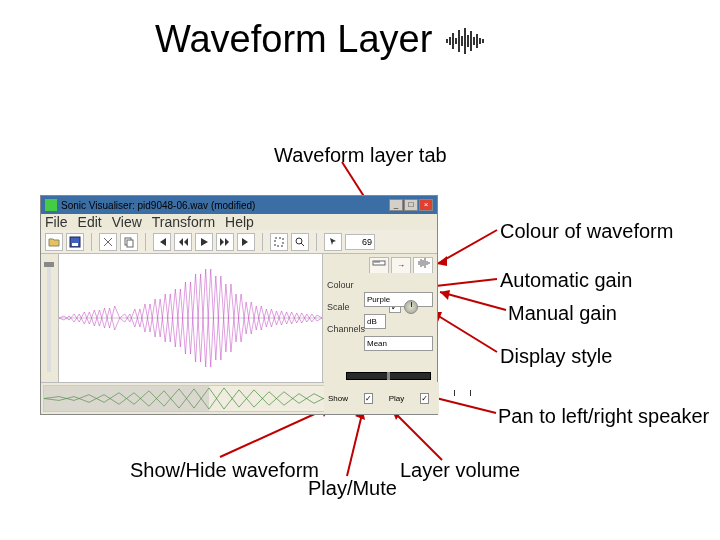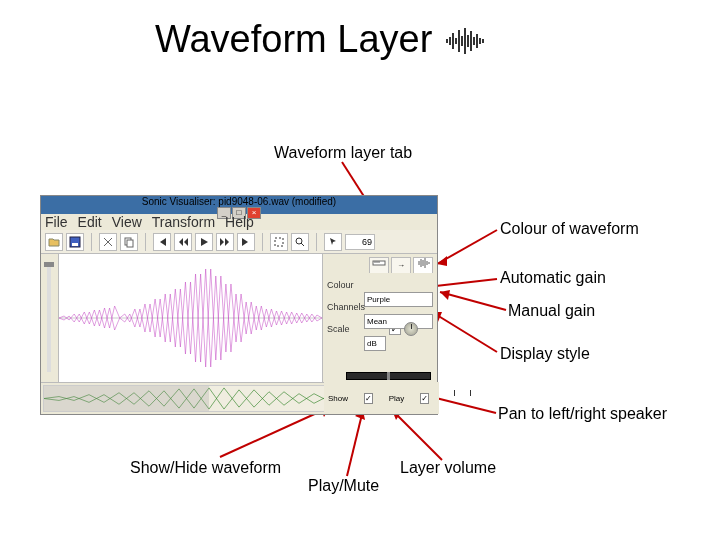--- a/index.html
+++ b/index.html
@@ -1,21 +1,21 @@
 <!DOCTYPE html>
 <html><head>
 <meta charset="utf-8">
 <style>
   * { box-sizing: border-box; margin: 0; padding: 0; }
   body { width: 720px; height: 540px; background: #fff; font-family: Arial, sans-serif; position: relative; overflow: hidden; }
   .title { position: absolute; top: 18px; left: 155px; font-size: 38px; font-weight: 400; text-align: center; }
   .title-icon { position: absolute; top: 28px; left: 446px; width: 40px; height: 26px; }
   .tab-label { position: absolute; top: 144px; left: 274px; font-size: 16px; }
   .app-window { position: absolute; top: 195px; left: 40px; width: 398px; height: 220px; border: 1px solid #888; background: #ece9d8; }
-  .titlebar { height: 18px; background: linear-gradient(#3b6ea5,#3b6ea5); display: flex; align-items: center; padding: 0 4px; flex-direction: column; }
+  .titlebar { height: 18px; background: linear-gradient(#3b6ea5,#3b6ea5); display: flex; align-items: center; padding: 0 4px; }
   .tb-icon { width: 12px; height: 12px; background: #44cc44; margin-right: 4px; }
   .tb-text { flex: 1; font-size: 10px; color: #000; filter: blur(0.3px); }
   .tb-btns { display: flex; gap: 1px; }
   .tb-btn { width: 14px; height: 12px; background: #d4d0c8; border: 1px solid #888; font-size: 8px; text-align: center; line-height: 10px; cursor: pointer; }
   .tb-close { background: #e04030; color: #fff; }
   .menubar { height: 16px; display: flex; padding: 0 4px; font-size: 14px; align-items: center; gap: 10px; color: #333; filter: blur(0.5px); }
   .toolbar { height: 24px; background: #f0ede0; display: flex; align-items: center; padding: 0 4px; gap: 3px; border-bottom: 1px solid #bbb; }
   .tbtn { width: 18px; height: 18px; background: #fff; border: 1px solid #bbb; display: flex; align-items: center; justify-content: center; cursor: pointer; }
   .tbtn svg { width: 12px; height: 12px; }
   .tsep { width: 1px; height: 18px; background: #bbb; margin: 0 4px; }
@@ -38,21 +38,21 @@
   .dial { width: 14px; height: 14px; border-radius: 50%; background: radial-gradient(#e0e0d0,#a0a090); border: 1px solid #888; cursor: pointer; position: relative; }
   .dial::after { content: ''; position: absolute; top: 1px; left: 6px; width: 1px; height: 5px; background: #333; }
   .bottom-strip { position: absolute; bottom: 0; left: 0; right: 0; height: 32px; background: #ece9d8; border-top: 1px solid #bbb; display: flex; }
   .overview { flex: 1; background: #f0ede0; position: relative; margin: 2px; border: 1px solid #ccc; }
   .overview-wave { width: 100%; height: 100%; }
   .lc-check { width: 11px; height: 11px; border: 1px solid #888; background: #fff; cursor: pointer; }
   .lc-check.on::after { content: '✓'; font-size: 8px; line-height: 9px; display: block; text-align: center; }
   .big-dial { width: 20px; height: 20px; border-radius: 50%; cursor: pointer; position: relative; }
   .big-dial::after { content: ''; position: absolute; top: 2px; left: 9px; width: 1px; height: 6px; background: #333; }
   .layer-footer { position: absolute; bottom: 0; left: 283px; width: 115px; height: 32px; background: #ece9d8; display: flex; align-items: center; gap: 16px; padding: 0 4px; font-size: 8px; }
-  .annotation { position: absolute; font-size: 16px; color: #000; }
+  .annotation { position: absolute; font-size: 20px; color: #000; }
   .arrow { position: absolute; }
   .arrow line { stroke: #c00000; stroke-width: 2; }
   .arrow polygon { fill: #c00000; }
   .pan-strip { position: absolute; bottom: 34px; left: 305px; width: 85px; height: 8px; background: #2a2a2a; border: 1px solid #000; }
   .pan-strip::after { content: ''; position: absolute; left: 40px; top: -1px; width: 3px; height: 8px; background: #888; }
 </style>
 </head>
 <body>
 
 <div class="title">Waveform Layer</div>
@@ -250,28 +250,28 @@
                 <line x1="11" y1="3" x2="11" y2="7"></line>
                 <line x1="13" y1="4" x2="13" y2="6"></line>
               </g>
             </svg></div>
       </div>
       <div class="prop-row">
         <div class="prop-label">Colour</div>
         <div class="prop-select">Purple</div>
       </div>
       <div class="prop-row">
-        <div class="prop-label">Channels</div>
-        <div class="prop-select">Mean</div>
-      </div>
-      <div class="prop-row">
         <div class="prop-label">Scale</div>
         <div class="prop-select" style="flex:0.5">dB</div>
         <div class="prop-check on"></div>
         <div class="dial"></div>
+      </div>
+      <div class="prop-row">
+        <div class="prop-label">Channels</div>
+        <div class="prop-select">Mean</div>
       </div>
     </div>
   </div>
   <div class="bottom-strip">
     <div class="overview">
       <svg class="overview-wave" viewBox="0 0 260 26" preserveAspectRatio="none">
         <g fill="#2a8020" stroke="#2a8020" stroke-width="0.5">
           <path d="M0 13 L10 11 L20 15 L30 9 L40 17 L50 7 L60 19 L70 5 L80 21 L90 3 L100 23 L110 2 L120 24 L130 4 L140 22 L150 6 L160 20 L170 8 L180 18 L190 10 L200 16 L210 11 L220 15 L230 12 L240 14 L250 12 L260 13" fill="none"></path>
           <path d="M0 13 L10 15 L20 11 L30 17 L40 9 L50 19 L60 7 L70 21 L80 5 L90 23 L100 3 L110 24 L120 2 L130 22 L140 4 L150 20 L160 6 L170 18 L180 8 L190 16 L200 10 L210 15 L220 11 L230 14 L240 12 L250 14 L260 13" fill="none"></path>
         </g>

